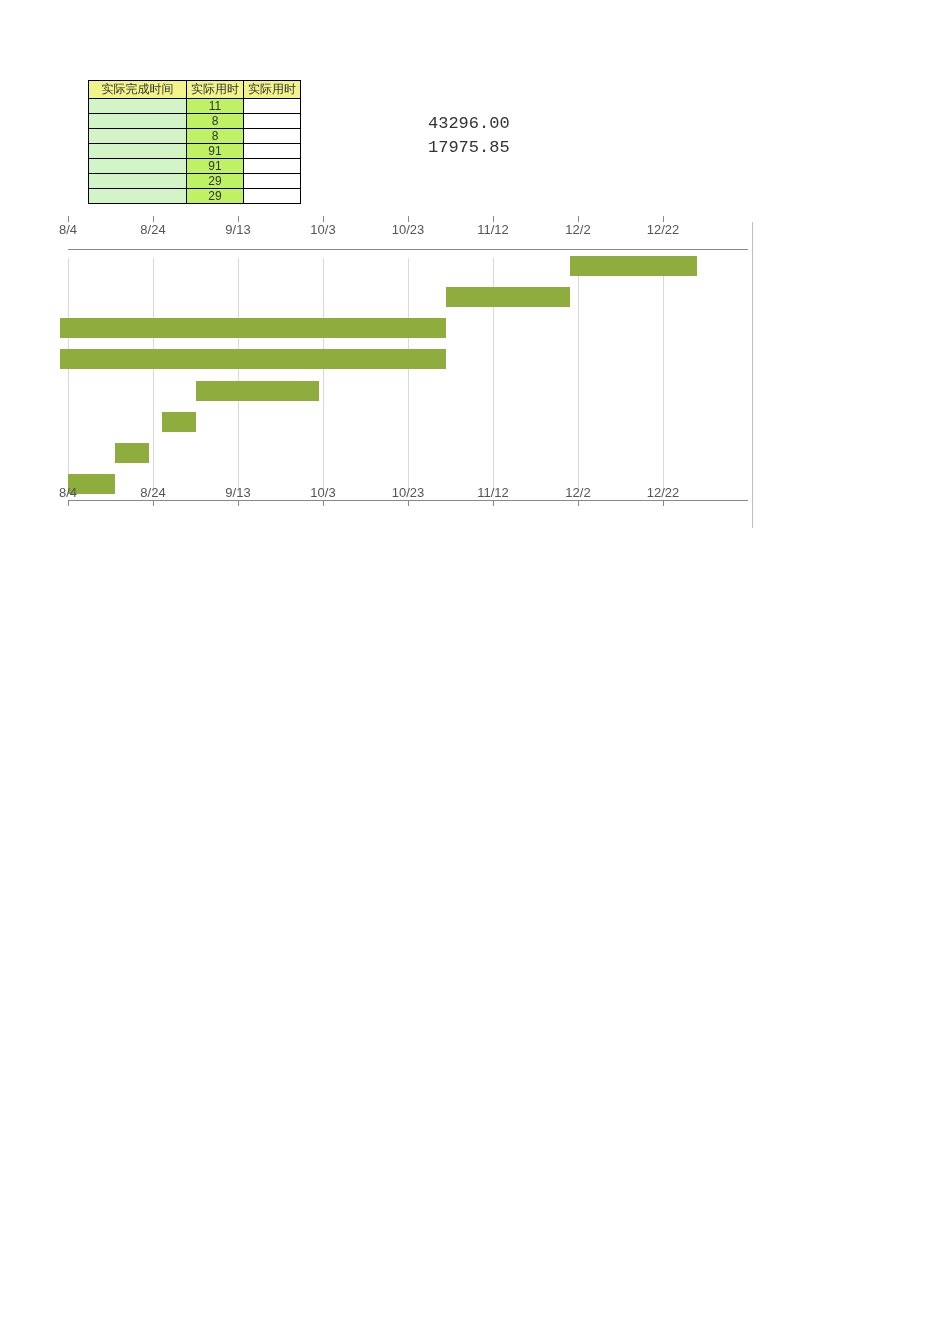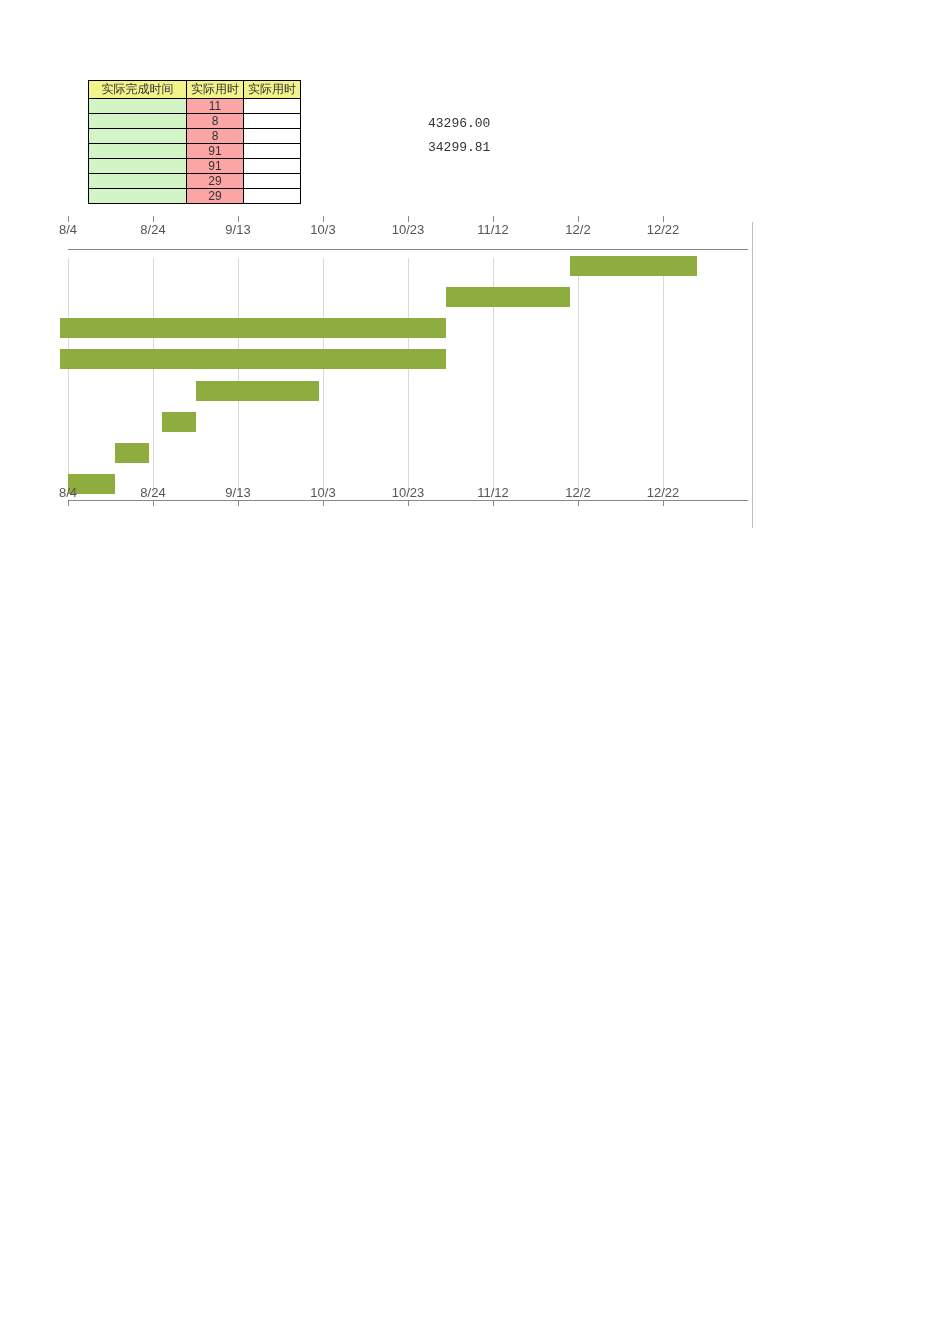--- a/index.html
+++ b/index.html
@@ -28,33 +28,33 @@
     text-align: center;
     vertical-align: middle;
     box-sizing: border-box;
   }
   table.data th {
     background: #f2f38b;
     font-weight: normal;
     white-space: nowrap;
   }
   table.data td.col-a { background: #d3f4c7; width: 98px; }
-  table.data td.col-b { background: #fca5a5; width: 56px; }
+  table.data td.col-b { background: #bef264; width: 56px; }
   table.data td.col-c { background: #ffffff; width: 56px; }
   table.data th.col-a { width: 98px; }
   table.data th.col-b { width: 56px; }
   table.data th.col-c { width: 56px; }
 
   
   .side-numbers {
     position: absolute;
     left: 428px;
     top: 112px;
     font-family: "Courier New", monospace;
-    font-size: 13px;
+    font-size: 17px;
     line-height: 24px;
     color: #333;
   }
 
   
   .chart-wrap {
     margin-top: 18px;
     margin-left: -20px;
   }
   .chart {
@@ -182,21 +182,21 @@
         <tr>
           <td class="col-a"></td>
           <td class="col-b">29</td>
           <td class="col-c"></td>
         </tr>
       </tbody>
   </table>
 
   <div class="side-numbers">
     <div>43296.00</div>
-    <div>34299.81</div>
+    <div>17975.85</div>
   </div>
 
   <div class="chart-wrap">
     <div class="chart">
       <div class="axis top" id="axis-top">
         <div class="axis-line"></div>
       <div class="tick" style="left: 0px;">
             <div class="tick-label">8/4</div>
             <div class="tick-mark"></div>
           </div>

